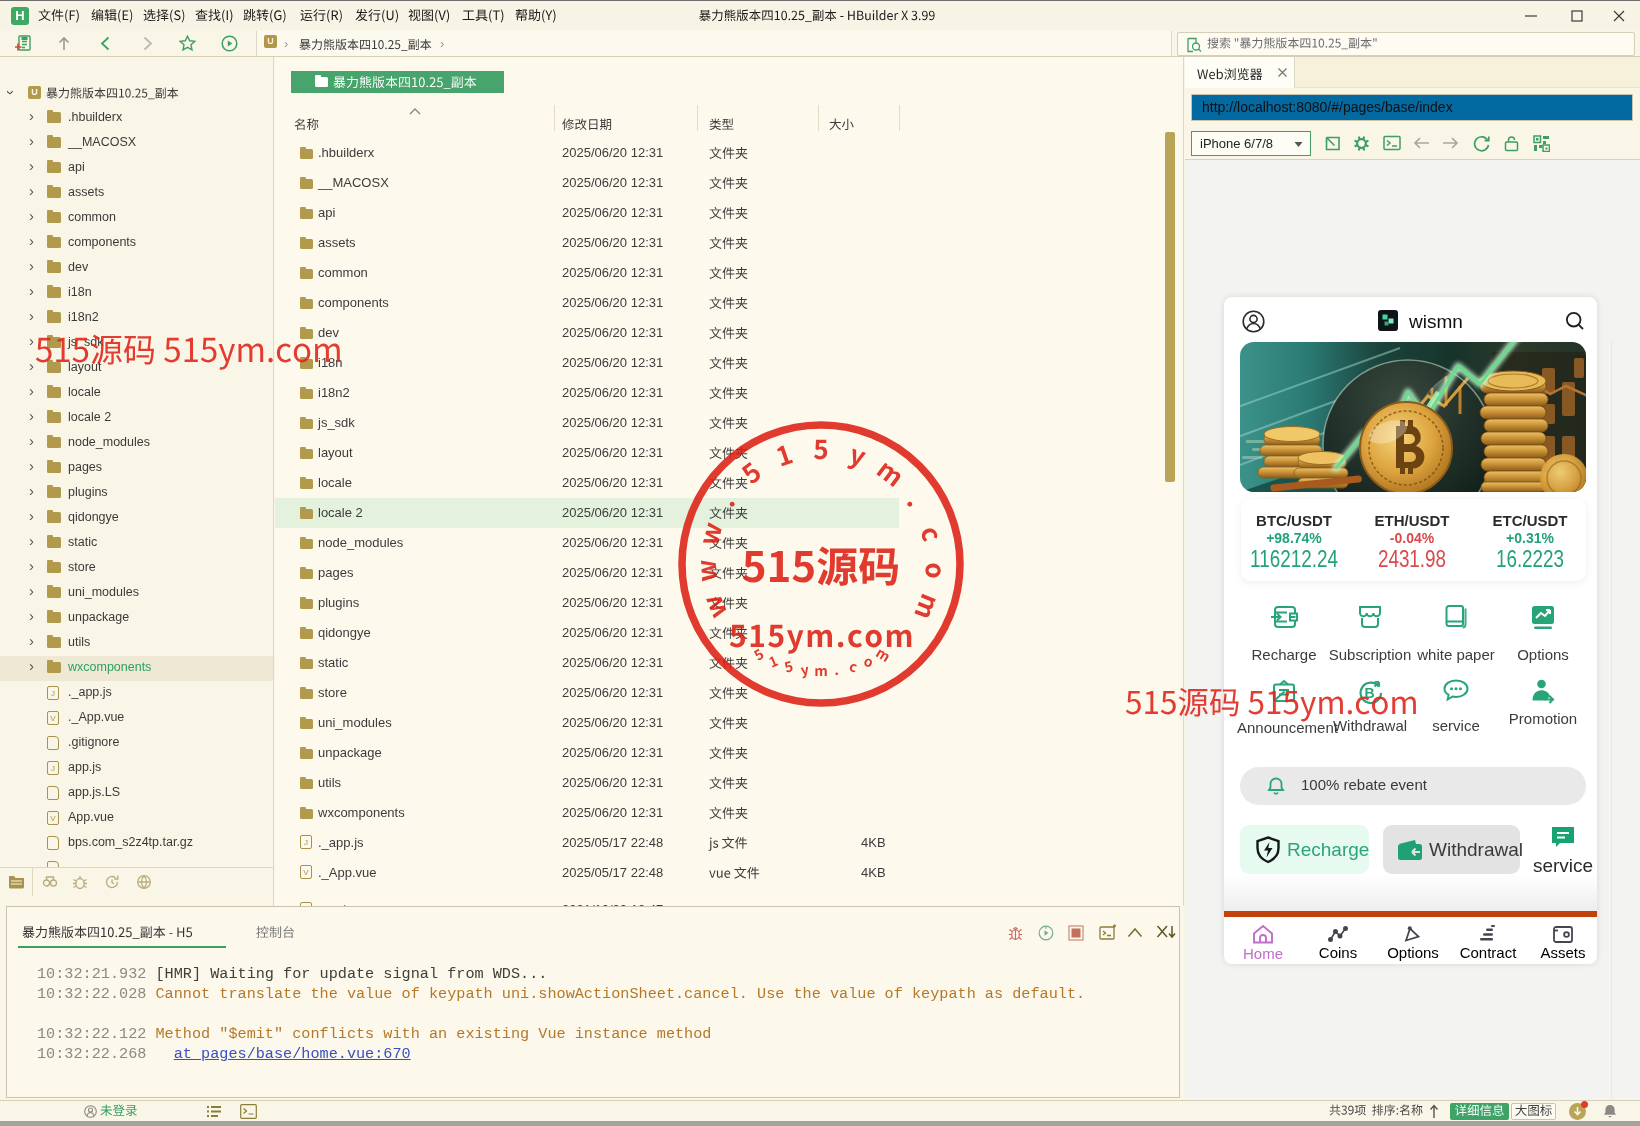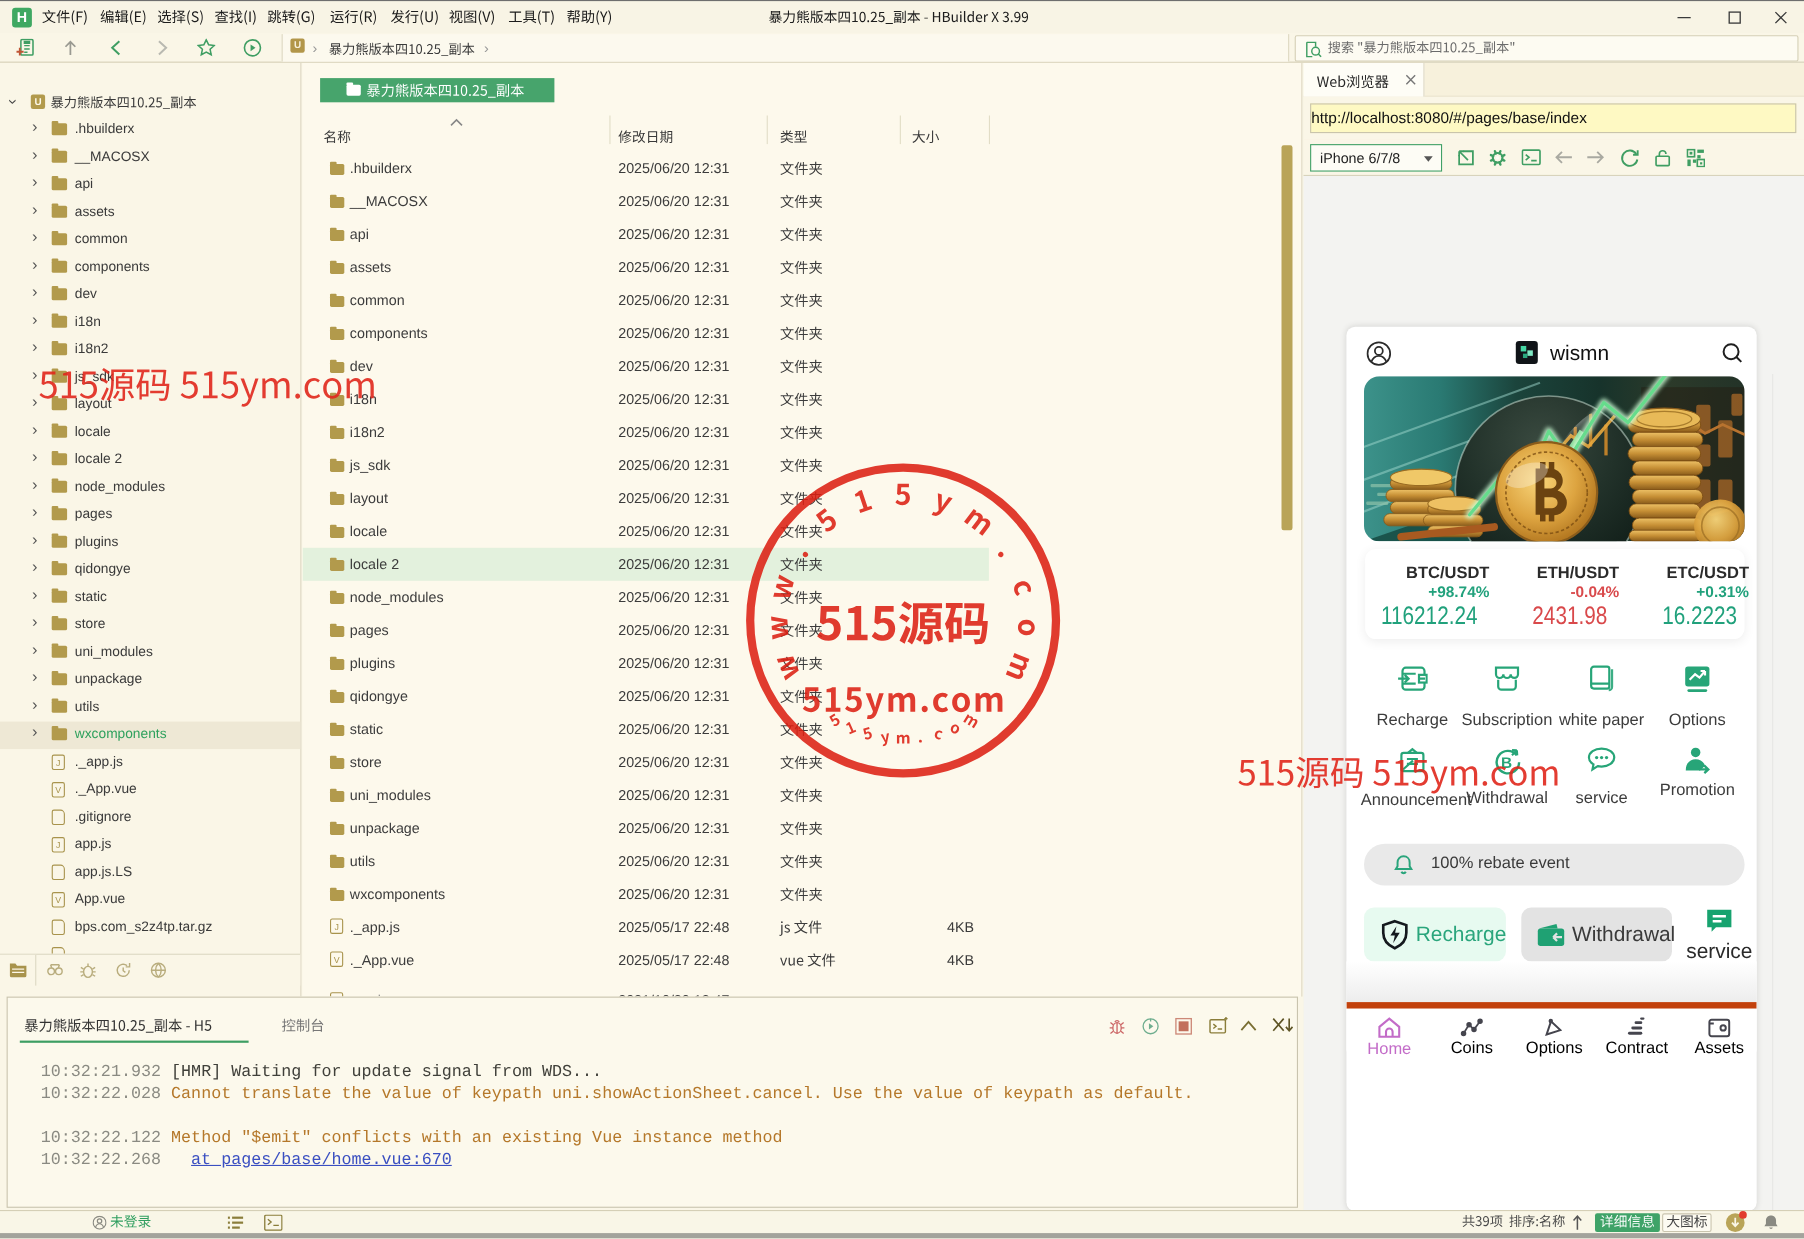--- a/index.html
+++ b/index.html
@@ -38,29 +38,29 @@
 .lrow .fold{width:13px;height:10px}
 .lname{position:absolute;left:43px;top:7px;white-space:nowrap}
 .ldate{position:absolute;left:287px;top:7px;color:#3c3c3c}
 .lsize{position:absolute;left:586px;top:7px}
 #mscroll{position:absolute;left:890px;top:75px;width:10px;height:350px;background:#b9a458;border-radius:2px}
 
 #web{position:absolute;left:1185px;top:57px;width:455px;height:1064px;background:#f7f1dc;z-index:4}
 #webtab{position:absolute;left:0;top:0;width:110px;height:31px;background:#fefdf6;border-right:1px solid #ddd8c2}
 #webtabbar{position:absolute;left:0;top:0;width:455px;height:31px;border-bottom:1px solid #e8e2cc}
 #urlrow{position:absolute;left:0;top:31px;width:455px;height:39px;background:#faf6e7}
-#urlbox{position:absolute;left:6px;top:6px;width:442px;height:27px;background:#fef9c3;border:1px solid #c9c4ac;font-size:14px;color:#111;line-height:25px;}
+#urlbox{position:absolute;left:6px;top:6px;width:442px;height:27px;background:#0369a1;border:1px solid #c9c4ac;font-size:14px;color:#111;line-height:25px;padding-left:10px}
 #devrow{position:absolute;left:0;top:70px;width:455px;height:33px;background:#faf6e7;border-bottom:1px solid #d8d3bc}
 #devsel{position:absolute;left:6px;top:4px;width:120px;height:25px;background:#fdfcf5;border:1px solid #41a066;font-size:13px;color:#222;line-height:23px;padding-left:8px}
 #emu{position:absolute;left:0;top:103px;width:455px;height:961px;background:#f3f3f1}
-#phone{position:absolute;left:39px;top:137px;width:373px;height:804px;background:#ffffff;border-radius:8px;box-shadow:0 0 6px rgba(0,0,0,0.12)}
+#phone{position:absolute;left:39px;top:137px;width:373px;height:667px;background:#ffffff;border-radius:8px;box-shadow:0 0 6px rgba(0,0,0,0.12)}
 
 .pic{position:absolute}
 #ticker{position:absolute;left:17px;top:202px;width:345px;height:82px;background:#fff;border-radius:10px;box-shadow:0 2px 10px rgba(0,0,0,0.07)}
-.tk{position:absolute;width:120px;text-align:right}
+.tk{position:absolute;width:120px;text-align:center}
 .tkp{font-size:15px;font-weight:bold;color:#2b2b2b}
 .tkc{font-size:14px;font-weight:bold;margin-top:1px}
 .tkv{font-size:23px;margin-top:0px;transform:scaleX(0.82);transform-origin:center}
 .gr{color:#21a17c} .rd{color:#d9494b}
 .gitem{position:absolute;width:94px;text-align:center;color:#3c3c3c;font-size:15px}
 #pill{position:absolute;left:16px;top:470px;width:346px;height:38px;background:#e9e9e9;border-radius:19px}
 #pill span{position:absolute;left:61px;top:9px;font-size:15px;color:#3a3a3a}
 #btn-re{position:absolute;left:16px;top:528px;width:129px;height:49px;background:#e7faf0;border-radius:9px}
 #btn-wd{position:absolute;left:159px;top:528px;width:137px;height:49px;background:#e3e3e3;border-radius:9px}
 #svc{position:absolute;left:308px;top:526px;width:62px;text-align:center}

